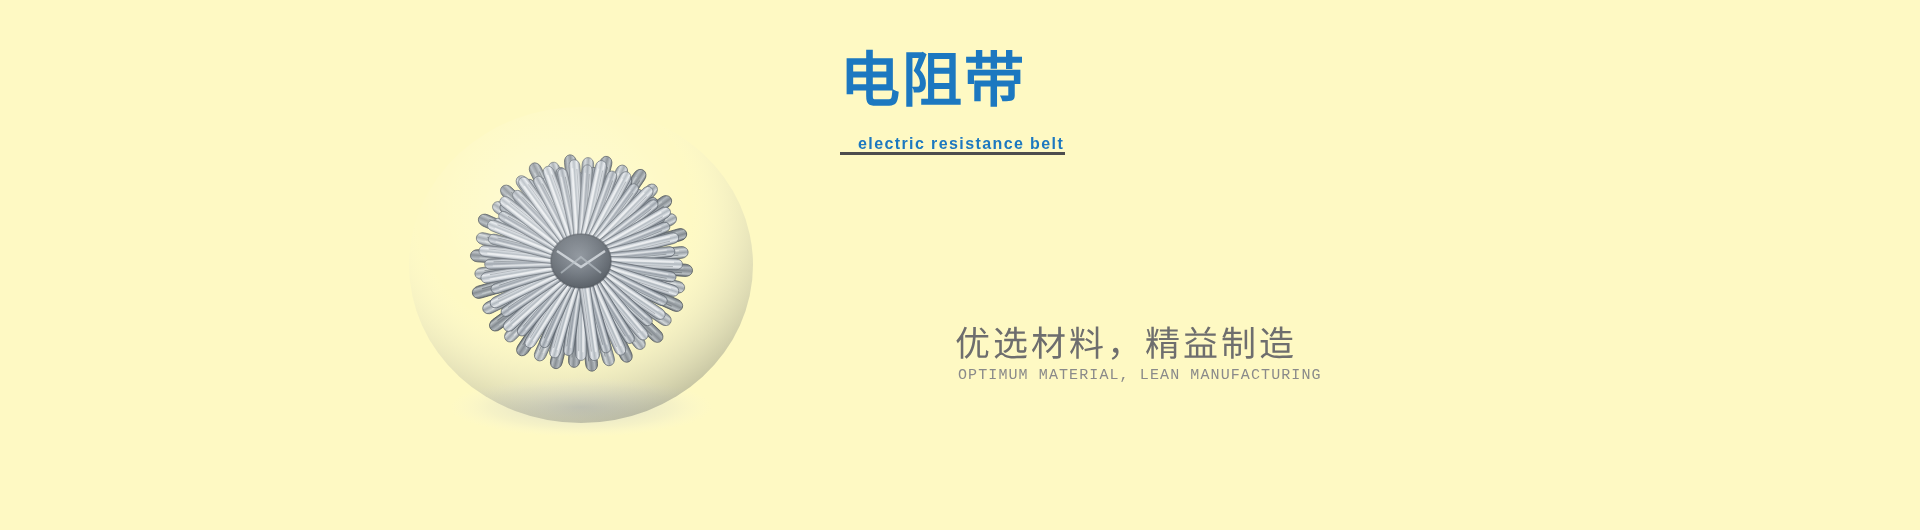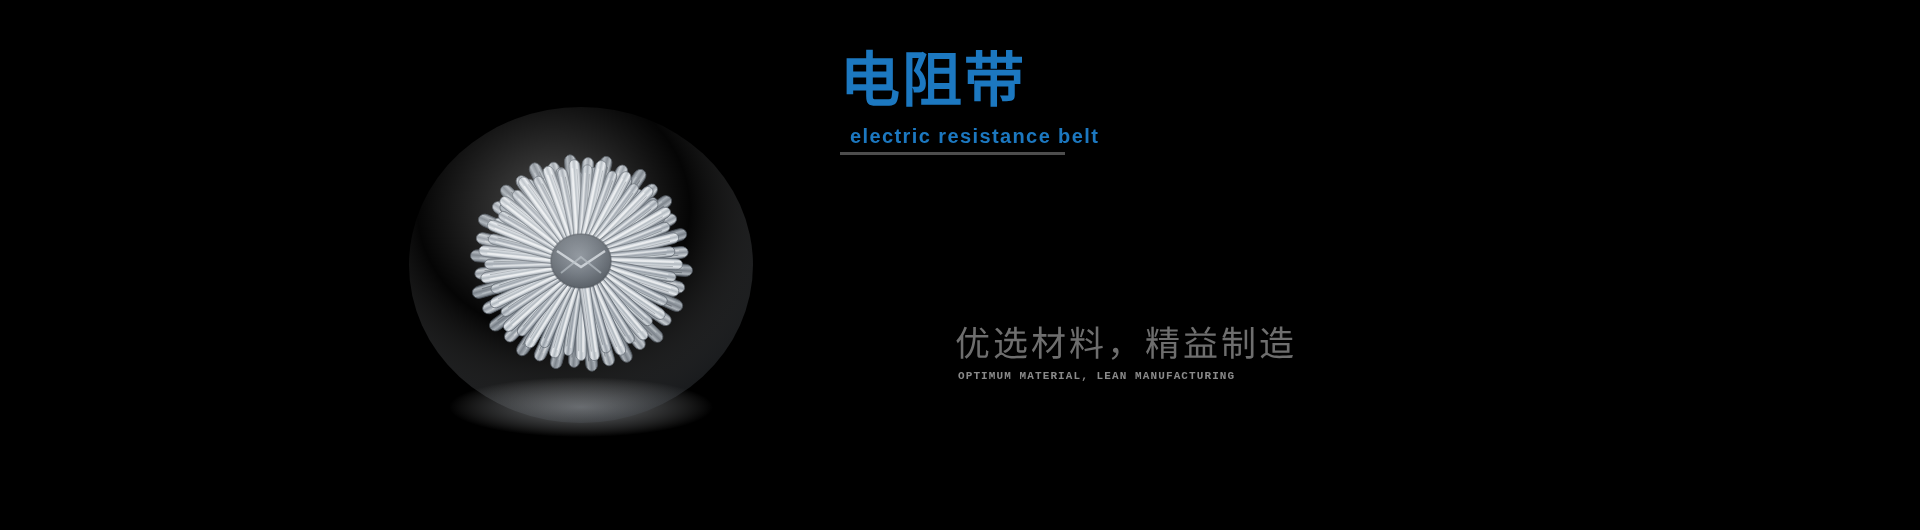--- a/index.html
+++ b/index.html
@@ -12,21 +12,21 @@
     height: 530px;
     background: #f4f4f4;
     font-family: "Liberation Sans", "DejaVu Sans", sans-serif;
     overflow: hidden;
   }
 
   .banner {
     position: relative;
     width: 1920px;
     height: 530px;
-    background: #000000;
+    background: #fef9c3;
   }
 
   
   .product-figure {
     position: absolute;
     left: 385px;
     top: 85px;
     width: 390px;
     height: 360px;
   }
@@ -62,22 +62,22 @@
     font-weight: 700;
     letter-spacing: 2px;
     color: #1c78c0;
     white-space: nowrap;
   }
 
   .title-en {
     position: absolute;
     left: 2px;
     top: 118px;
-    margin: 8px;
-    font-size: 20px;
+    margin: 16px;
+    font-size: 16px;
     line-height: 20px;
     font-weight: 700;
     letter-spacing: 1.4px;
     color: #1c78c0;
     white-space: nowrap;
   }
 
   .title-rule {
     position: absolute;
     left: 0;
@@ -118,23 +118,23 @@
     line-height: 44px;
     font-weight: 400;
     letter-spacing: 3px;
     color: #6e6e6e;
     white-space: nowrap;
   }
   .tagline-en {
     display: block;
     margin: 3px 0 0 3px;
     font-family: "Liberation Mono", "DejaVu Sans Mono", monospace;
-    font-size: 11px;
+    font-size: 15px;
     line-height: 14px;
-    font-weight: 700;
+    font-weight: 400;
     letter-spacing: 1.1px;
     color: #8a8a8a;
     white-space: nowrap;
   }
 </style>
 </head>
 <body>
 
 <div class="banner">
 

